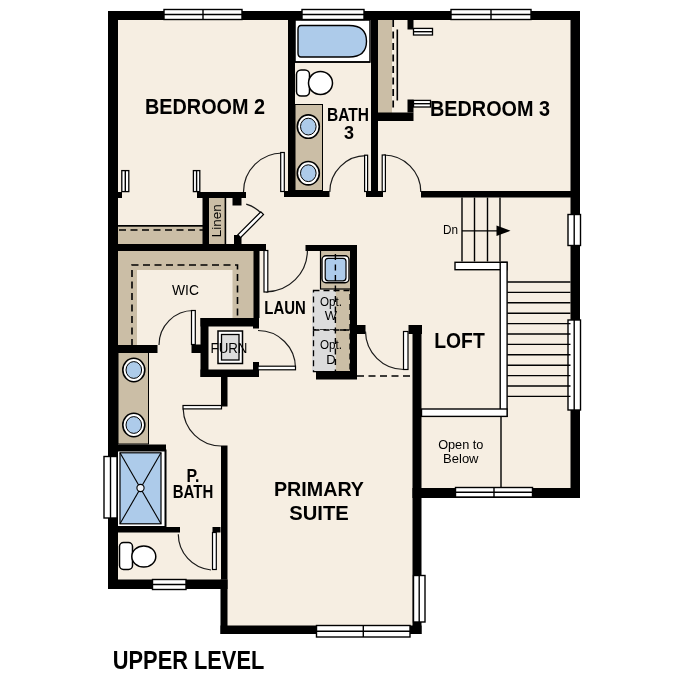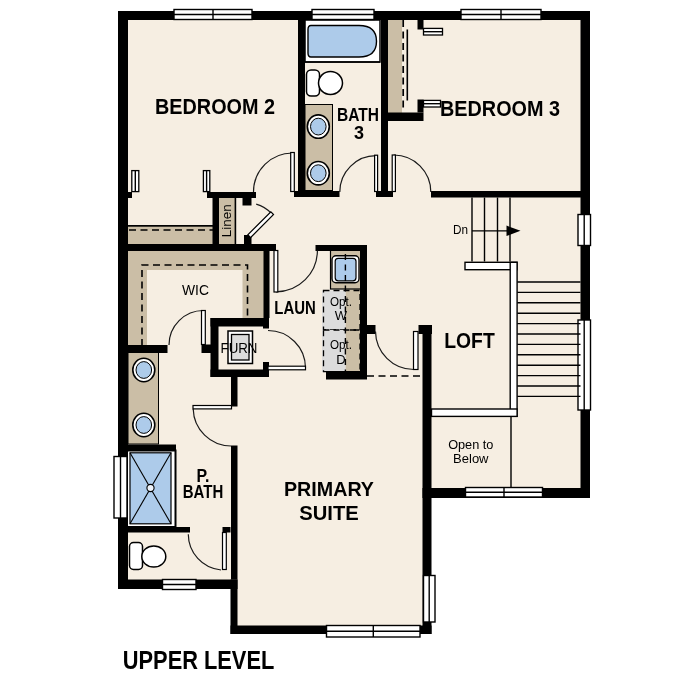--- a/index.html
+++ b/index.html
@@ -1,16 +1,16 @@
 <!DOCTYPE html>
 <html><head>
 <meta charset="utf-8">
 <style>
   html,body{margin:0;padding:0;background:#ffffff;}
-  .wrap{width:587px;height:687px;position:relative;background:#ffffff;margin-left:10px;}
+  .wrap{width:587px;height:687px;position:relative;background:#ffffff;}
   svg{display:block;}
   text{font-family:"Liberation Sans", sans-serif;fill:#000;}
   .b{font-weight:bold;}
 </style>
 </head>
 <body>
 <div class="wrap">
 <svg width="687" height="687" viewBox="0 0 687 687">
 
 <rect x="0" y="0" width="687" height="687" fill="#ffffff"></rect>

